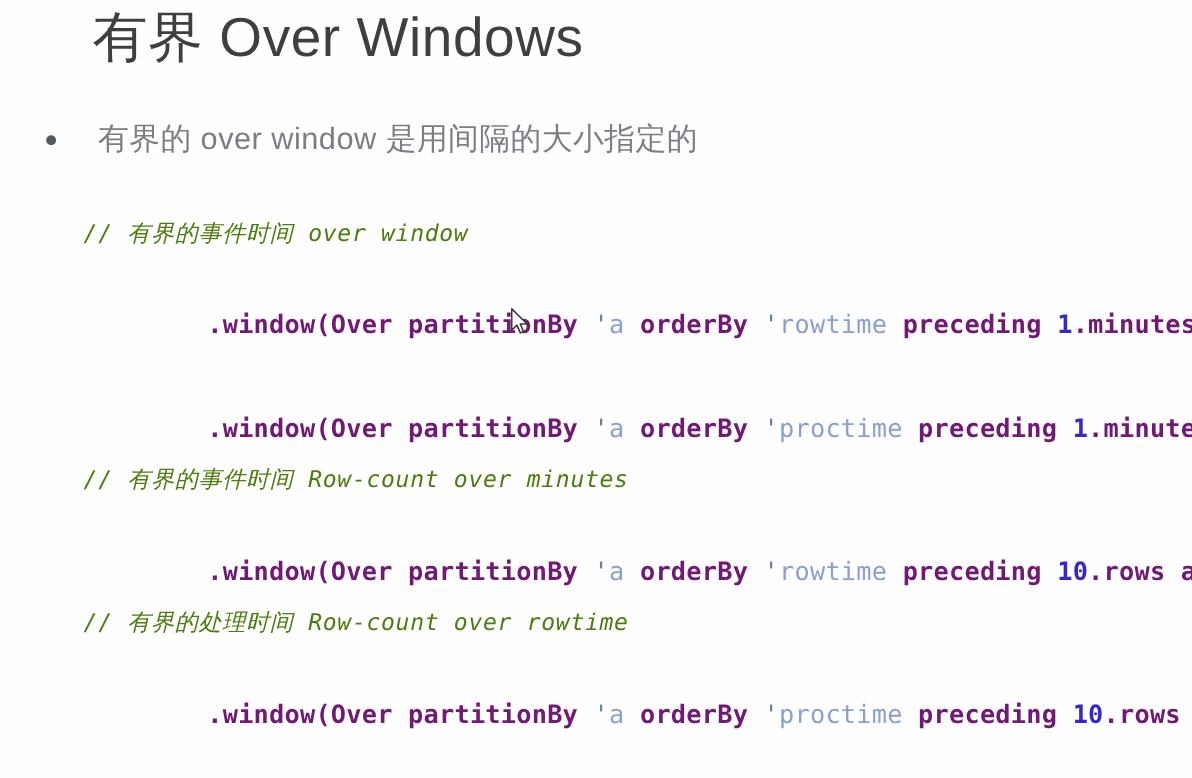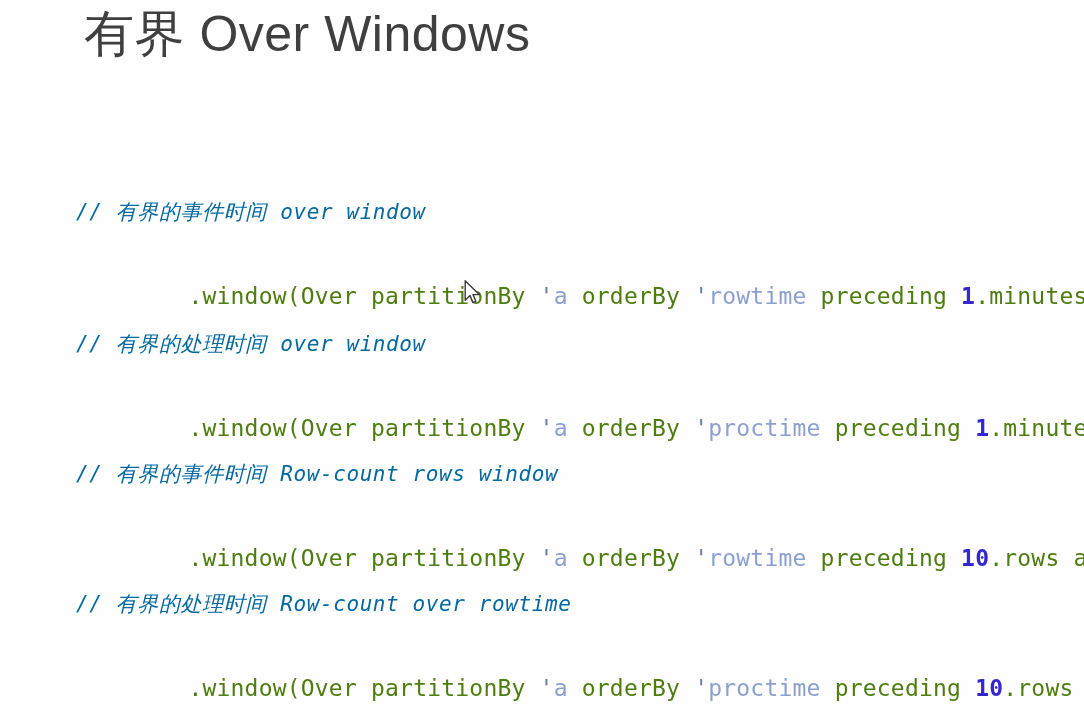--- a/index.html
+++ b/index.html
@@ -72,21 +72,21 @@
 
   .code-group {
     margin-bottom: 0;
   }
 
   .code-comment {
     font-family: "DejaVu Sans Mono", "Liberation Mono", monospace;
     font-style: italic;
     font-size: 21px;
     line-height: 38px;
-    color: #0369a1;
+    color: #4d7c0f;
     letter-spacing: 0.6px;
     white-space: pre;
     height: 38px;
   }
 
   .code-line {
     font-family: "DejaVu Sans Mono", "Liberation Mono", monospace;
     font-size: 23px;
     line-height: 38px;
     color: #151515;
@@ -101,21 +101,21 @@
     height: 48px;
   }
   .spacer-sm {
     height: 46px;
   }
 
   
   .tok-sym-q  { color: #6b7da8; }
   .tok-sym    { color: #8b9fd0; }
   .tok-num    { color: #3527cf; font-weight: 600; }
-  .tok-plain  { color: #4d7c0f; }
+  .tok-plain  { color: #701a75; font-weight: bold; }
 
   
   #mouse-cursor {
     position: absolute;
     left: 464px;
     top: 280px;
     width: 18px;
     height: 26px;
     pointer-events: none;
   }
@@ -133,43 +133,46 @@
     white-space: nowrap;
   }
 </style>
 </head>
 <body>
 
 <div id="slide">
 
   <div id="slide-title">有界 Over Windows</div>
 
+  <div id="bullet-row">
+    <span id="bullet-marker"></span>
+    <span id="bullet-text">有界的 over window 是用间隔的大小指定的</span>
+  </div>
 
   <div id="code-block">
 
     <div class="code-group">
       <div class="code-comment">// 有界的事件时间 over window</div>
       <div class="code-line">
         <span class="tok-plain">.window(Over partitionBy </span><span class="tok-sym-q">'</span><span class="tok-sym">a</span><span class="tok-plain"> orderBy </span><span class="tok-sym-q">'</span><span class="tok-sym">rowtime</span><span class="tok-plain"> preceding </span><span class="tok-num">1</span><span class="tok-plain">.minutes as </span>
       </div>
     </div>
 
     <div class="spacer"></div>
 
     <div class="code-group">
-      <div class="code-comment">// 有界的处理时间 over window</div>
       <div class="code-line">
         <span class="tok-plain">.window(Over partitionBy </span><span class="tok-sym-q">'</span><span class="tok-sym">a</span><span class="tok-plain"> orderBy </span><span class="tok-sym-q">'</span><span class="tok-sym">proctime</span><span class="tok-plain"> preceding </span><span class="tok-num">1</span><span class="tok-plain">.minutes as </span>
       </div>
     </div>
 
     <div class="spacer-sm"></div>
 
     <div class="code-group">
-      <div class="code-comment">// 有界的事件时间 Row-count rows window</div>
+      <div class="code-comment">// 有界的事件时间 Row-count over minutes</div>
       <div class="code-line">
         <span class="tok-plain">.window(Over partitionBy </span><span class="tok-sym-q">'</span><span class="tok-sym">a</span><span class="tok-plain"> orderBy </span><span class="tok-sym-q">'</span><span class="tok-sym">rowtime</span><span class="tok-plain"> preceding </span><span class="tok-num">10</span><span class="tok-plain">.rows as </span>
       </div>
     </div>
 
     <div class="spacer-sm"></div>
 
     <div class="code-group">
       <div class="code-comment">// 有界的处理时间 Row-count over rowtime</div>
       <div class="code-line">

